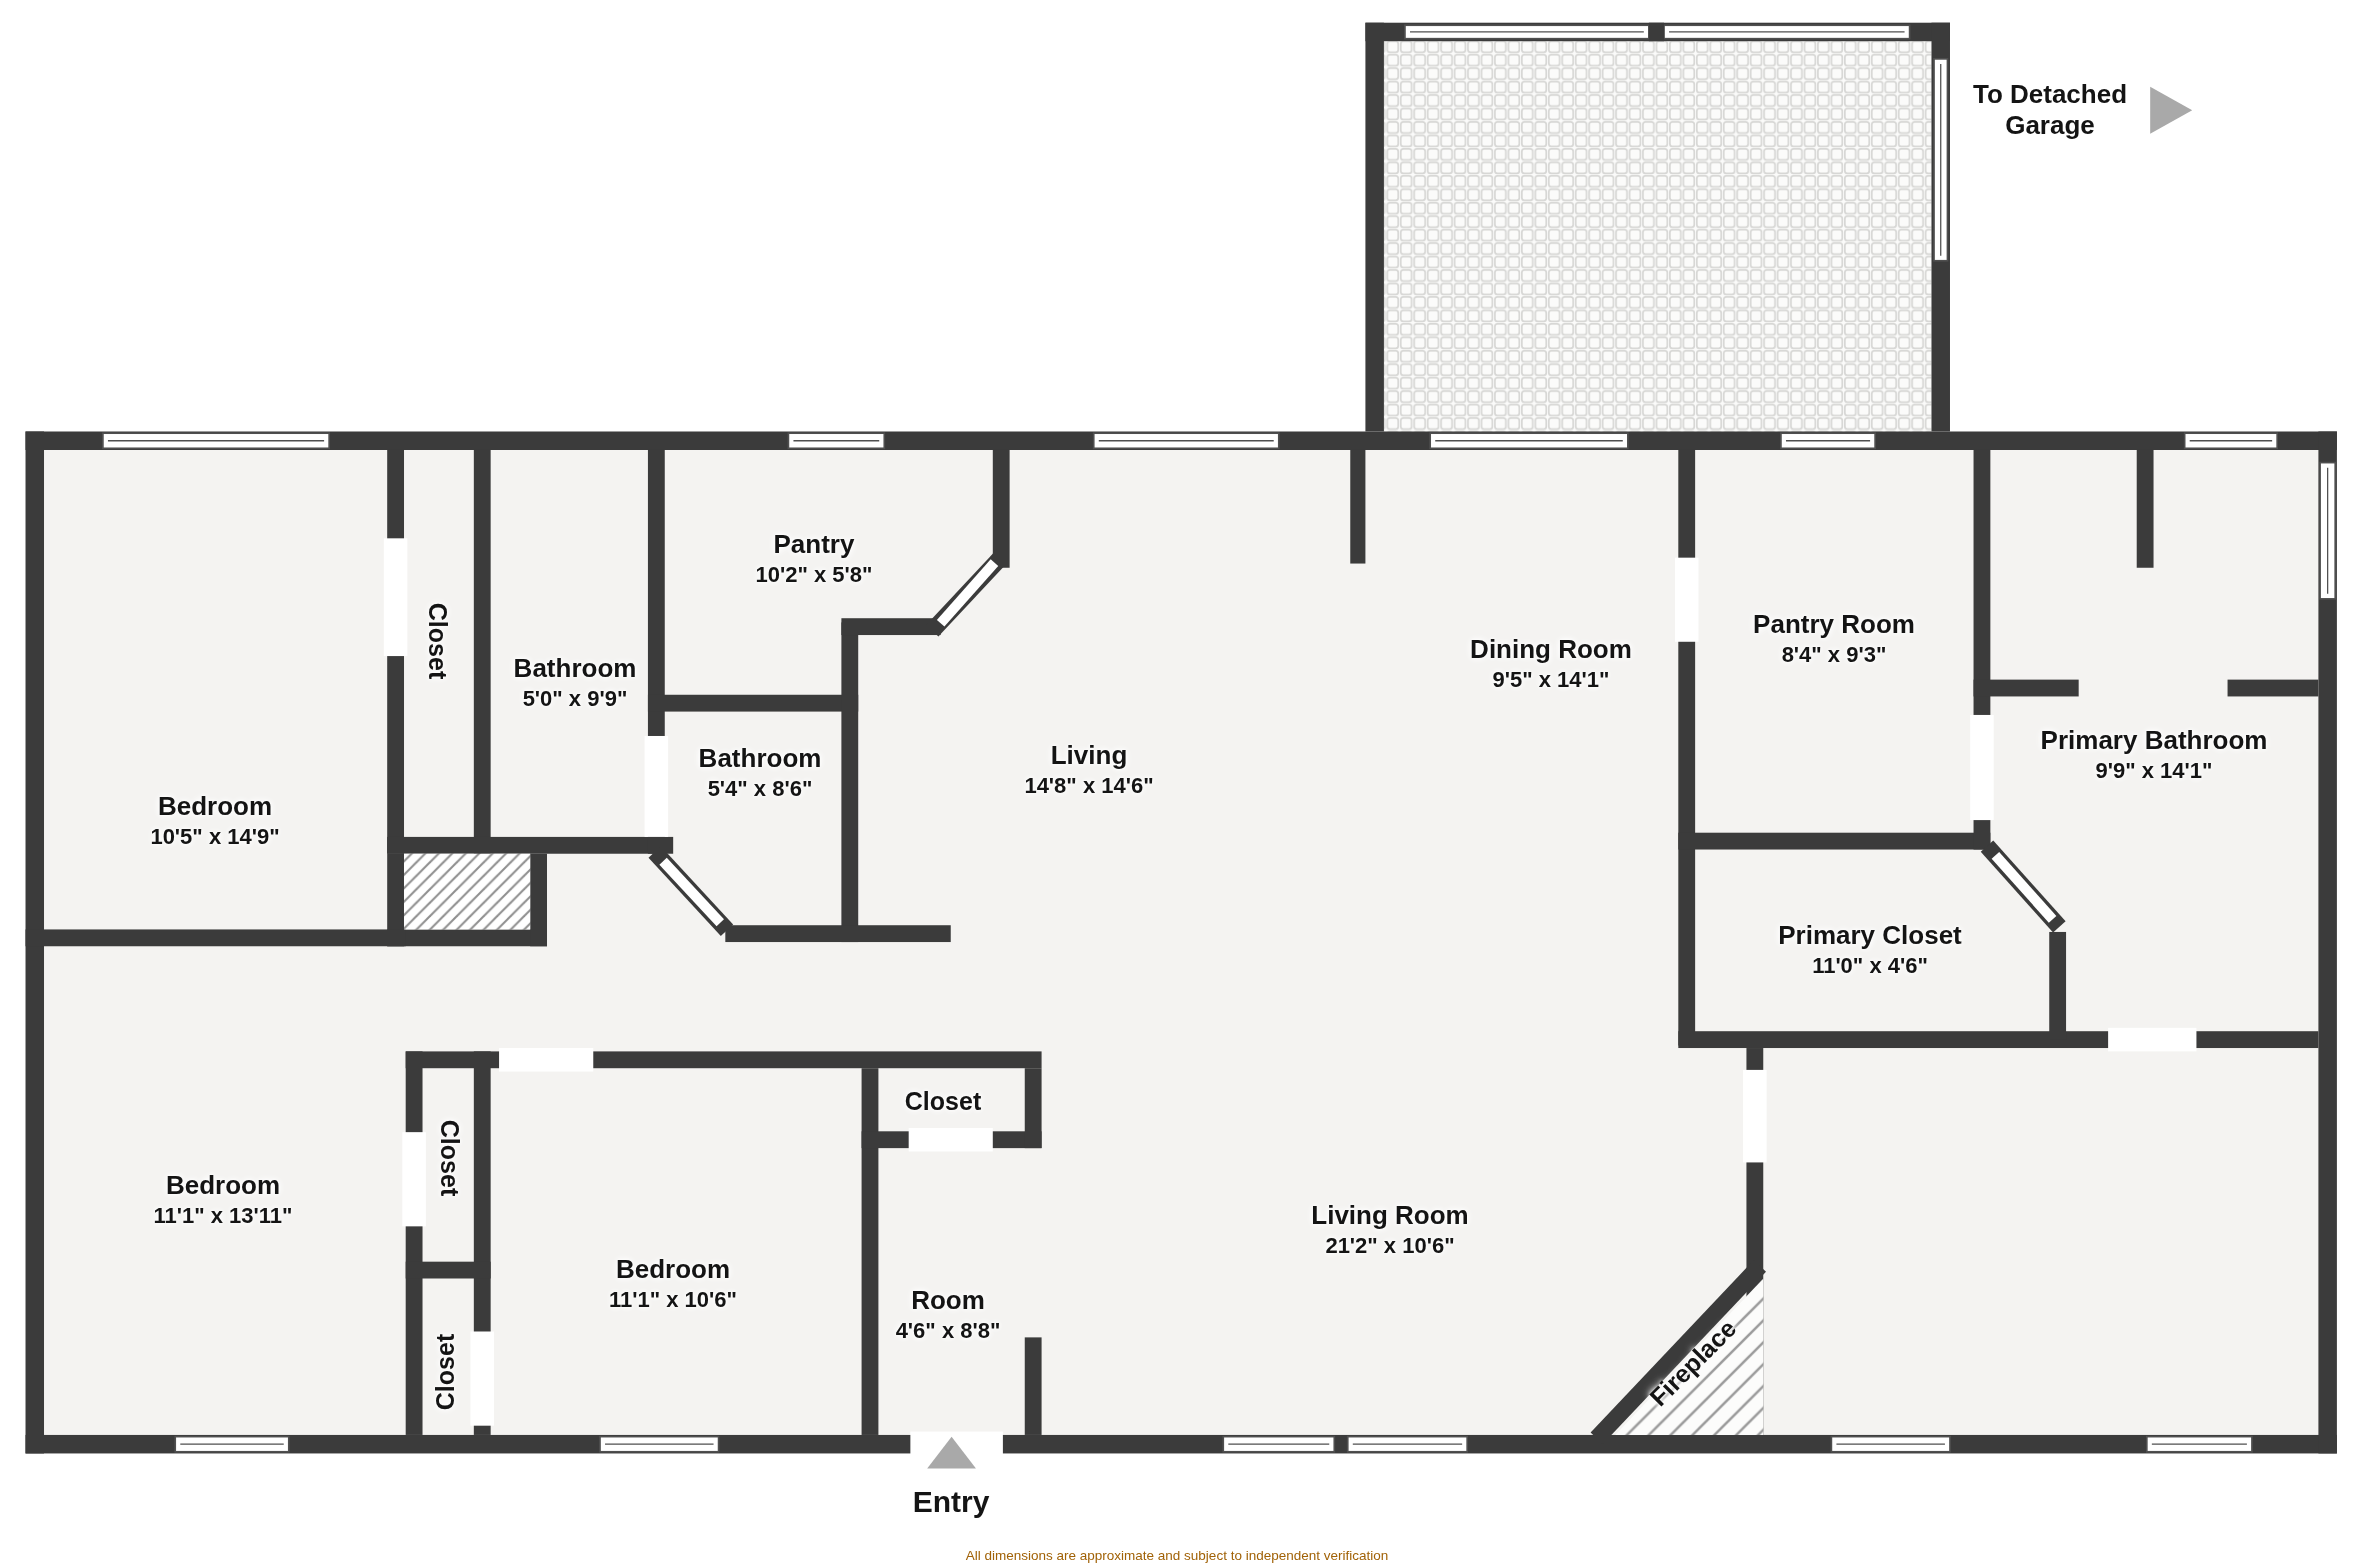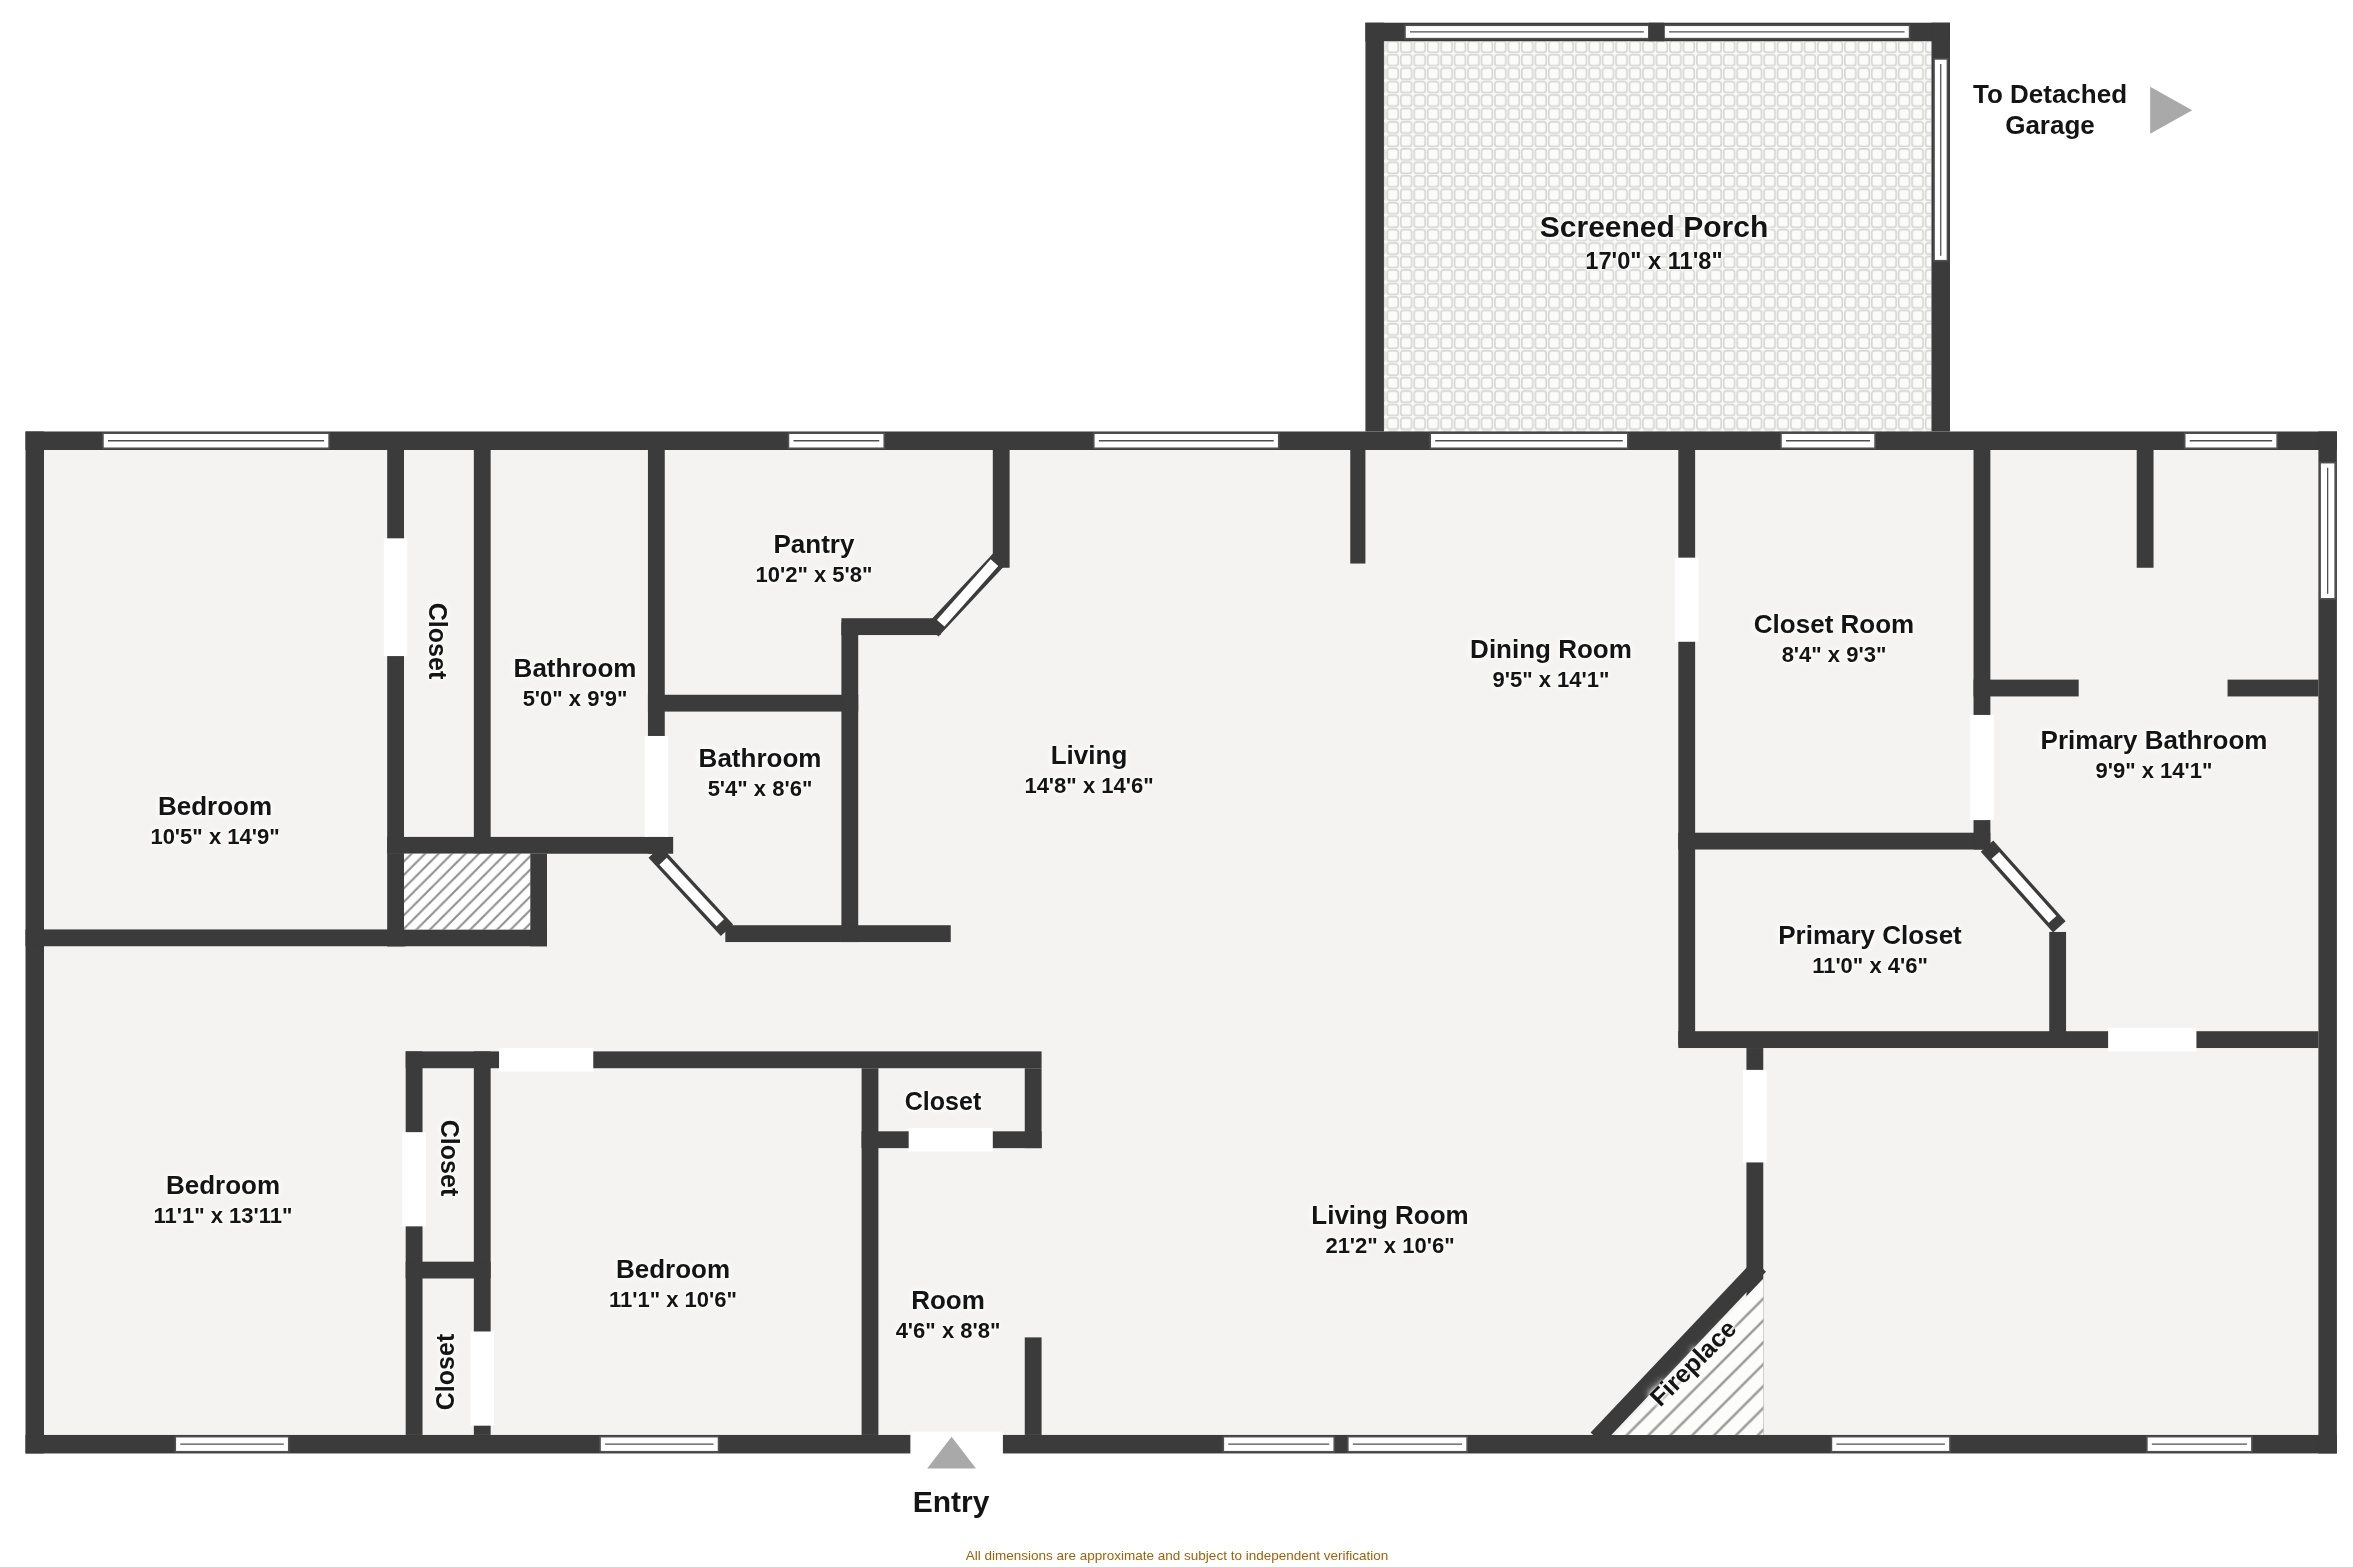--- a/index.html
+++ b/index.html
@@ -168,24 +168,20 @@
     <rect class="winr" x="2552" y="1708" width="125" height="18"></rect>
     <line class="winl" x1="2558" y1="1717" x2="2671" y2="1717"></line>
     <rect class="winr" x="2758" y="550" width="18" height="162"></rect>
     <line class="winl" x1="2767" y1="556" x2="2767" y2="706"></line>
   </g>
 
   <polygon class="arrow" points="2556,103 2556,159 2606,131"></polygon>
   <polygon class="arrow" points="1102,1746 1160,1746 1131,1708"></polygon>
 </svg>
 
-<div class="room-label lg" style="left:1654px;top:242px;">
-  <div class="rname">Screened Porch</div>
-  <div class="rdims">17'0" x 11'8"</div>
-</div>
 
 <div class="room-label" style="left:215px;top:821px;">
   <div class="rname">Bedroom</div>
   <div class="rdims">10'5" x 14'9"</div>
 </div>
 
 <div class="room-label rot90" style="left:437px;top:641px;">
   <div class="single">Closet</div>
 </div>
 
@@ -208,21 +204,21 @@
   <div class="rname">Bathroom</div>
   <div class="rdims">5'4" x 8'6"</div>
 </div>
 
 <div class="room-label" style="left:1539px;top:664px;margin-left:12px;">
   <div class="rname">Dining Room</div>
   <div class="rdims">9'5" x 14'1"</div>
 </div>
 
 <div class="room-label" style="left:1834px;top:639px;">
-  <div class="rname">Closet Room</div>
+  <div class="rname">Pantry Room</div>
   <div class="rdims">8'4" x 9'3"</div>
 </div>
 
 <div class="room-label" style="left:2154px;top:755px;">
   <div class="rname">Primary Bathroom</div>
   <div class="rdims">9'9" x 14'1"</div>
 </div>
 
 <div class="room-label" style="left:1870px;top:950px;">
   <div class="rname">Primary Closet</div>

